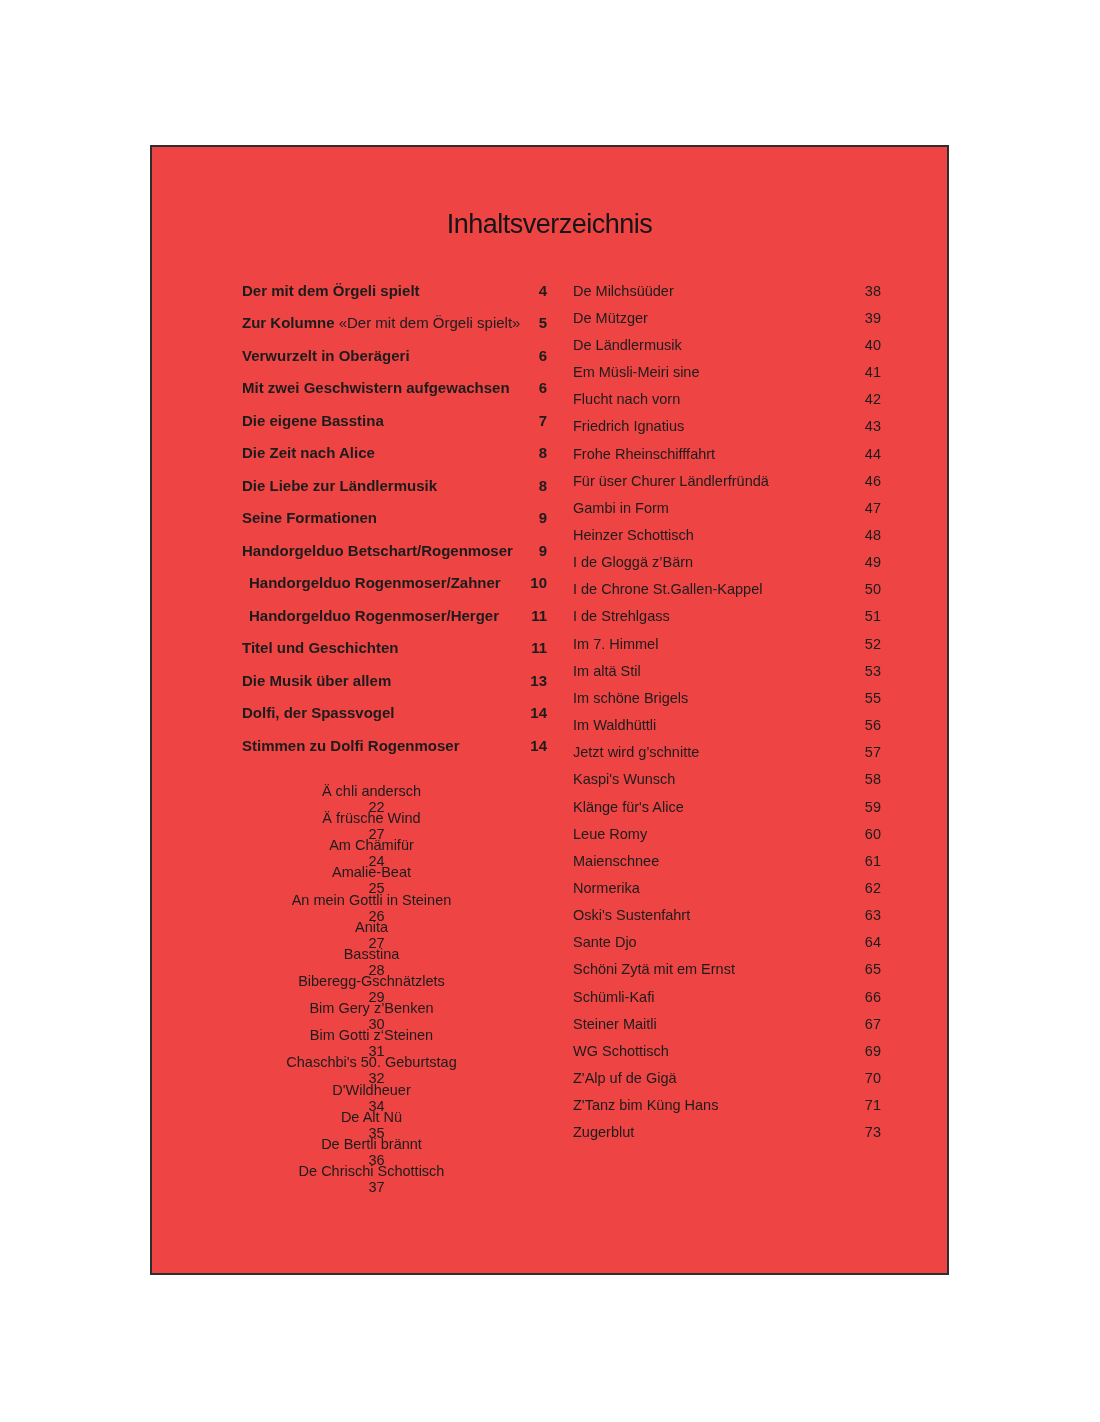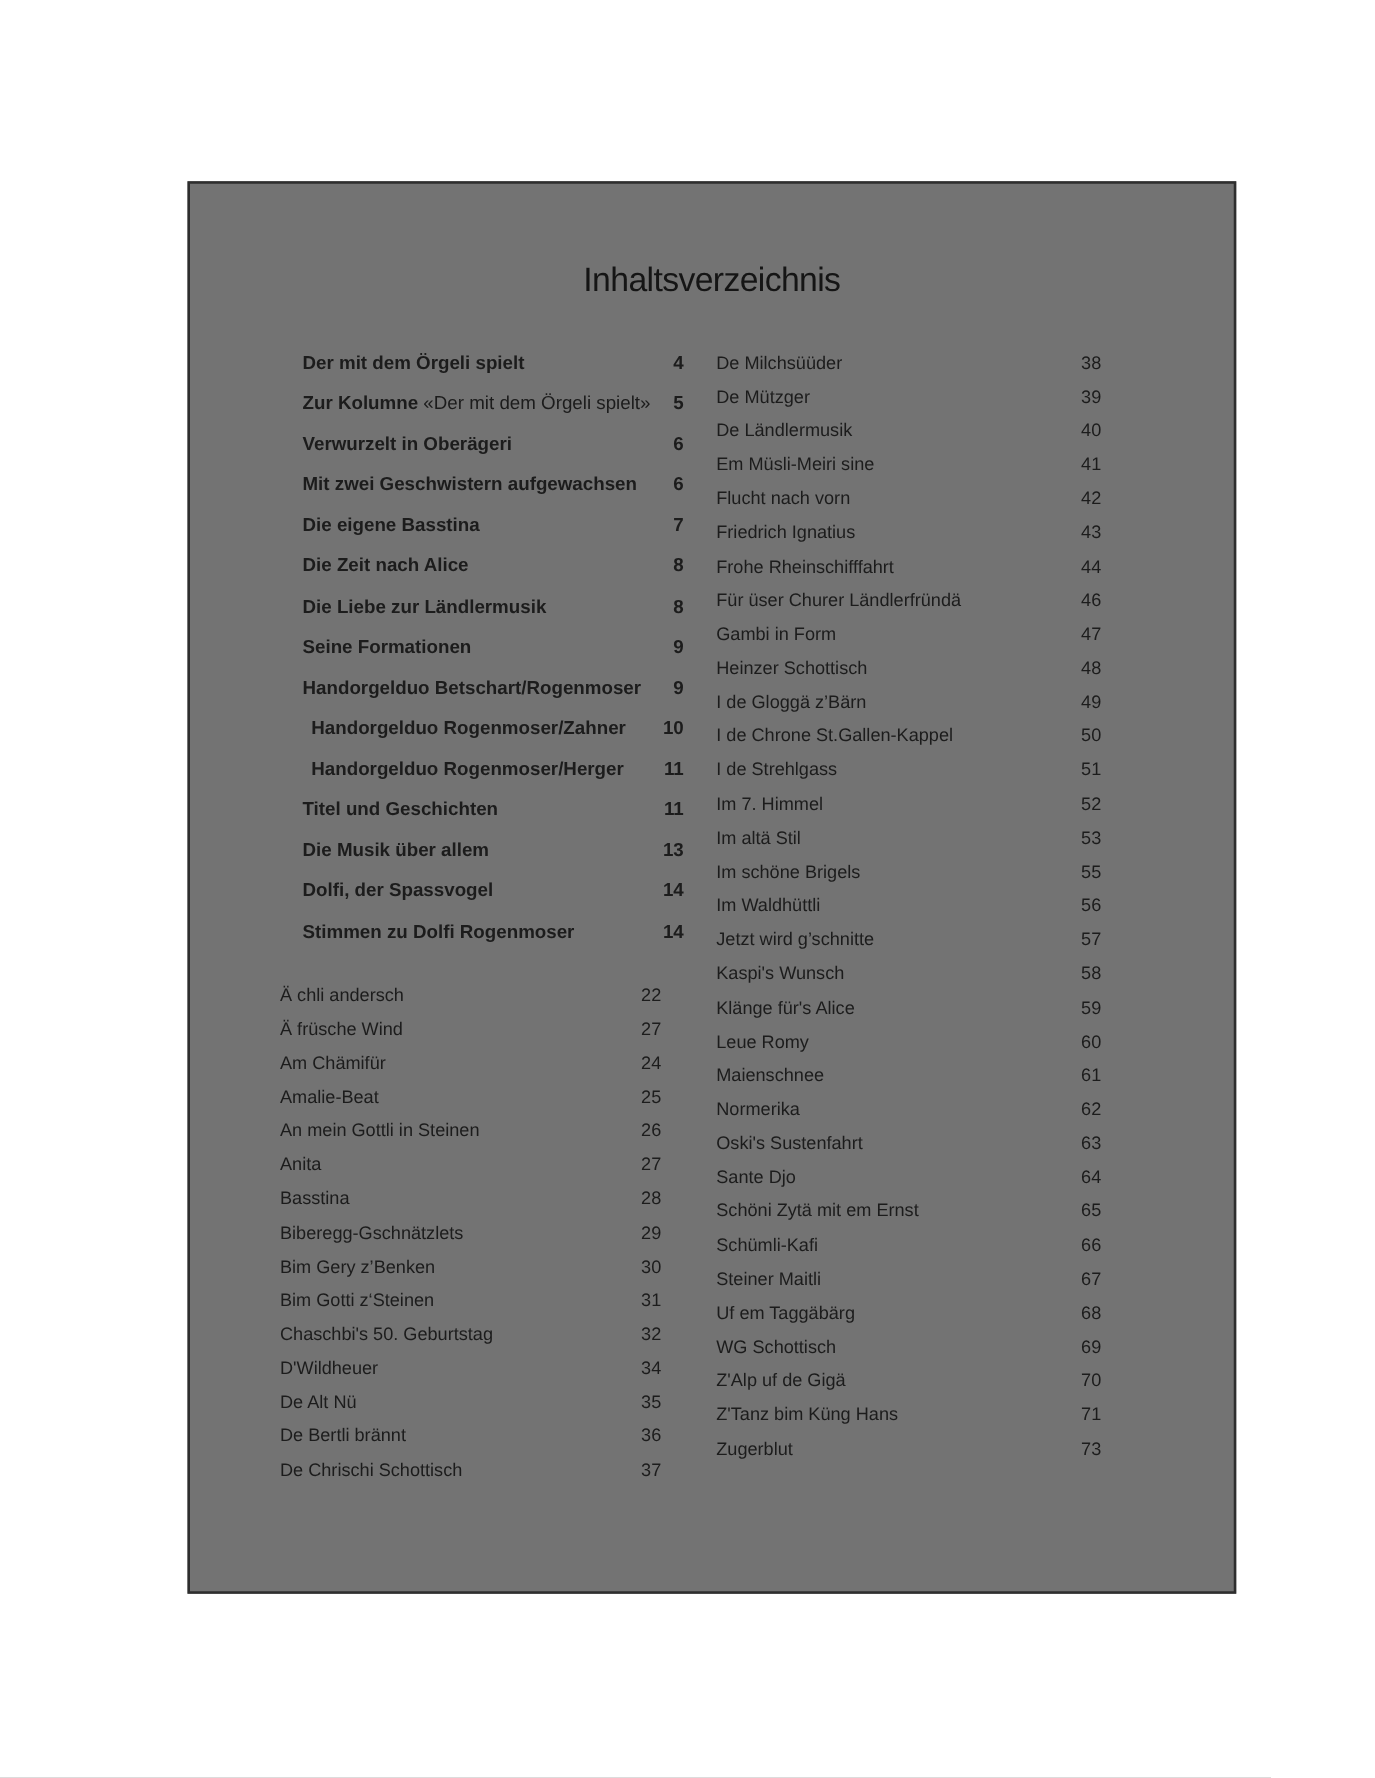--- a/index.html
+++ b/index.html
@@ -15,22 +15,21 @@
     color: #1c1c1c;
     overflow: hidden;
   }
   .page-frame {
     position: absolute;
     left: 150px;
     top: 145px;
     width: 795px;
     height: 1126px;
     border: 2px solid #2e2e2e;
-    background: #737373;
-    padding-left: 40px;
+    background: #ef4444;
   }
   .page-title {
     position: absolute;
     top: 62px;
     left: 0;
     right: 0;
     text-align: center;
     font-size: 27px;
     font-weight: 400;
     letter-spacing: -0.5px;
@@ -43,21 +42,21 @@
   .col-left-reg    { left: 72px;  top: 636px; width: 305px; }
   .col-right       { left: 421px; top: 130px; width: 308px; }
 
   .toc-row {
     display: flex;
     justify-content: space-between;
     align-items: center;
     font-size: 14.5px;
   }
   .col-left-bold .toc-row { height: 32.5px;  font-weight: 700; font-size: 15px; }
-  .col-left-reg  .toc-row { height: 27.15px; font-weight: 400; }
+  .col-left-reg  .toc-row { height: 27.15px; font-weight: 400; flex-direction: column; }
   .col-right     .toc-row { height: 27.16px; font-weight: 400; }
 
   .toc-title {
     white-space: nowrap;
     margin-right: 10px;
   }
   .toc-title .suffix {
     font-weight: 400;
   }
   .toc-row.indent .toc-title {
@@ -307,24 +306,20 @@
       </div>
       <div class="toc-row">
         <span class="toc-title">Schümli-Kafi</span>
         <span class="toc-page">66</span>
       </div>
       <div class="toc-row">
         <span class="toc-title">Steiner Maitli</span>
         <span class="toc-page">67</span>
       </div>
       <div class="toc-row">
-        <span class="toc-title">Uf em Taggäbärg</span>
-        <span class="toc-page">68</span>
-      </div>
-      <div class="toc-row">
         <span class="toc-title">WG Schottisch</span>
         <span class="toc-page">69</span>
       </div>
       <div class="toc-row">
         <span class="toc-title">Z'Alp uf de Gigä</span>
         <span class="toc-page">70</span>
       </div>
       <div class="toc-row">
         <span class="toc-title">Z'Tanz bim Küng Hans</span>
         <span class="toc-page">71</span>

